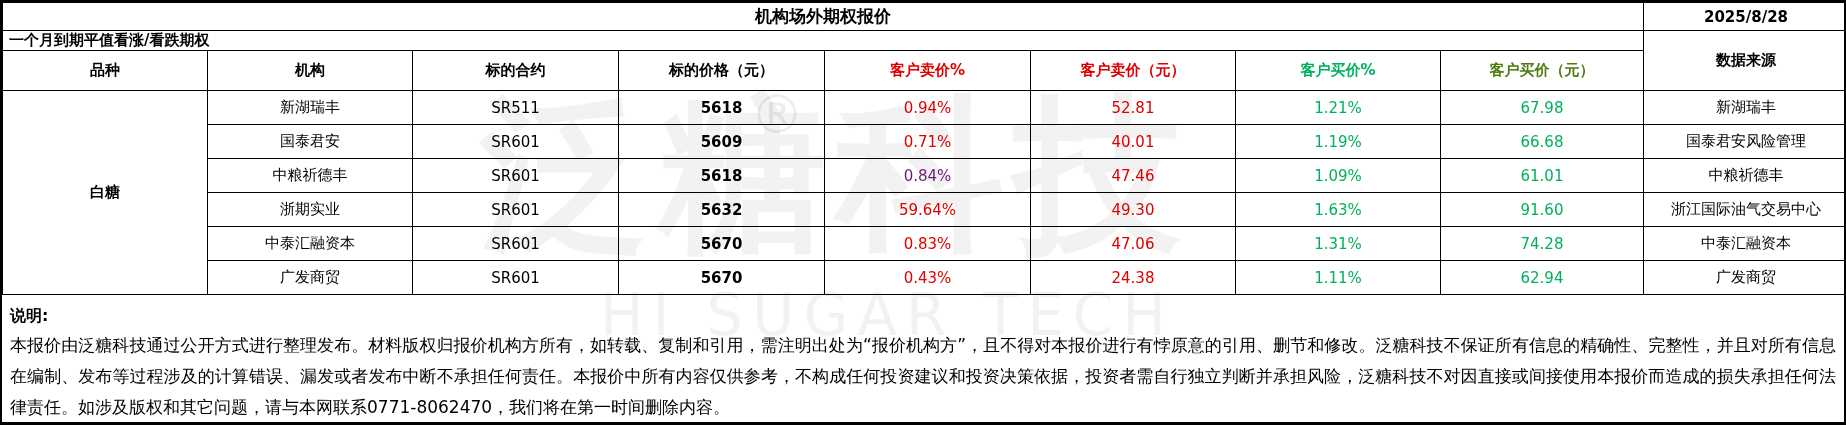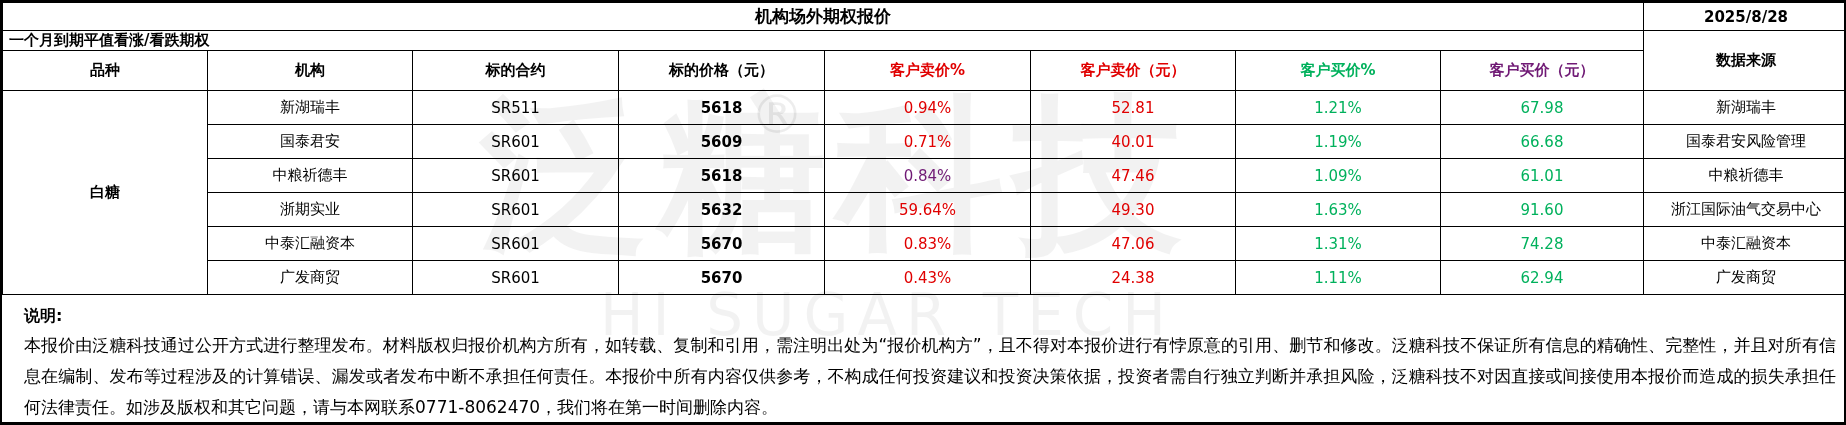--- a/index.html
+++ b/index.html
@@ -38,21 +38,21 @@
   tr.subtitle-row td.subtitle-cell{ text-align:left; padding-left:6px; font-weight:bold; }
   td.source-head-cell{ font-weight:bold; }
   tr.header-row td{ height:40px; font-weight:bold; }
   tr.data-row td{ height:34px; }
   td.variety-cell{ font-weight:bold; }
   td.price-cell{ font-weight:bold; }
   .sell{ color:#e00000; }
   .buy{ color:#00b15c; }
   
   .notes{
-    position:relative; z-index:2; padding:7px 8px 0 8px;margin-left:14px;
+    position:relative; z-index:2; padding:7px 8px 0 8px;
   }
   .notes-label{ font-weight:bold; font-size:16px; line-height:28px; }
   .notes-body{
     font-size:17px; line-height:31px; text-align:justify; color:#000;
   }
 </style>
 </head>
 <body>
 
 <div class="sheet">
@@ -86,21 +86,21 @@
     </tr>
 
     <tr class="header-row">
       <td>品种</td>
       <td>机构</td>
       <td>标的合约</td>
       <td>标的价格（元）</td>
       <td class="sell" style="color: rgb(224, 0, 0);">客户卖价%</td>
       <td class="sell" style="color: rgb(224, 0, 0);">客户卖价（元）</td>
       <td class="buy" style="color: rgb(0, 177, 92); margin-top: 11px;">客户买价%</td>
-      <td class="buy" style="color: #701a75;">客户买价（元）</td>
+      <td class="buy" style="color: #4d7c0f;">客户买价（元）</td>
     </tr>
 
     <tr class="data-row">
       <td rowspan="6" class="variety-cell">白糖</td>
       <td>新湖瑞丰</td>
       <td>SR511</td>
       <td class="price-cell">5618</td>
       <td class="sell" style="color: rgb(224, 0, 0);">0.94%</td>
       <td class="sell" style="color: rgb(224, 0, 0);">52.81</td>
       <td class="buy" style="color: rgb(0, 177, 92);">1.21%</td>

